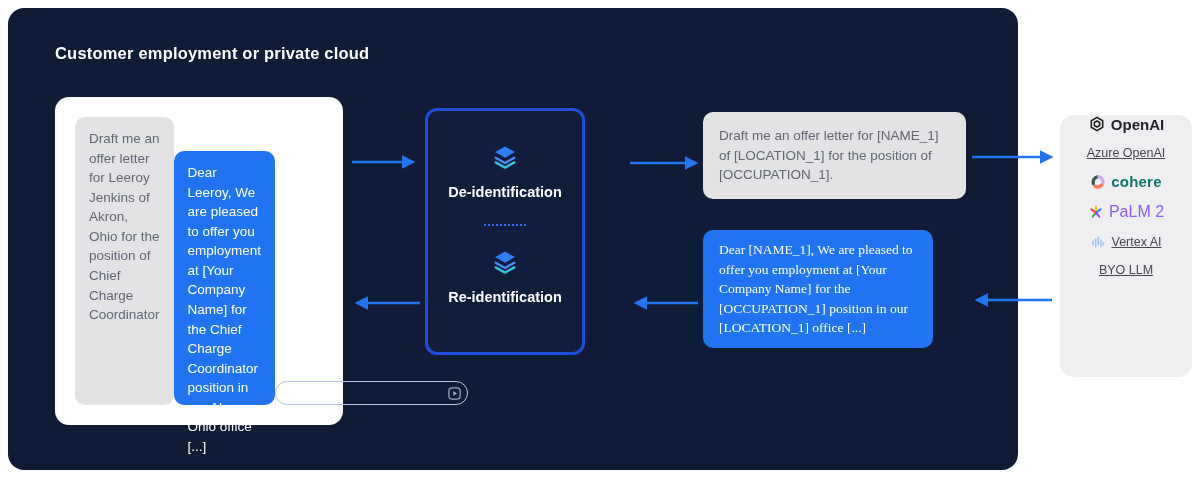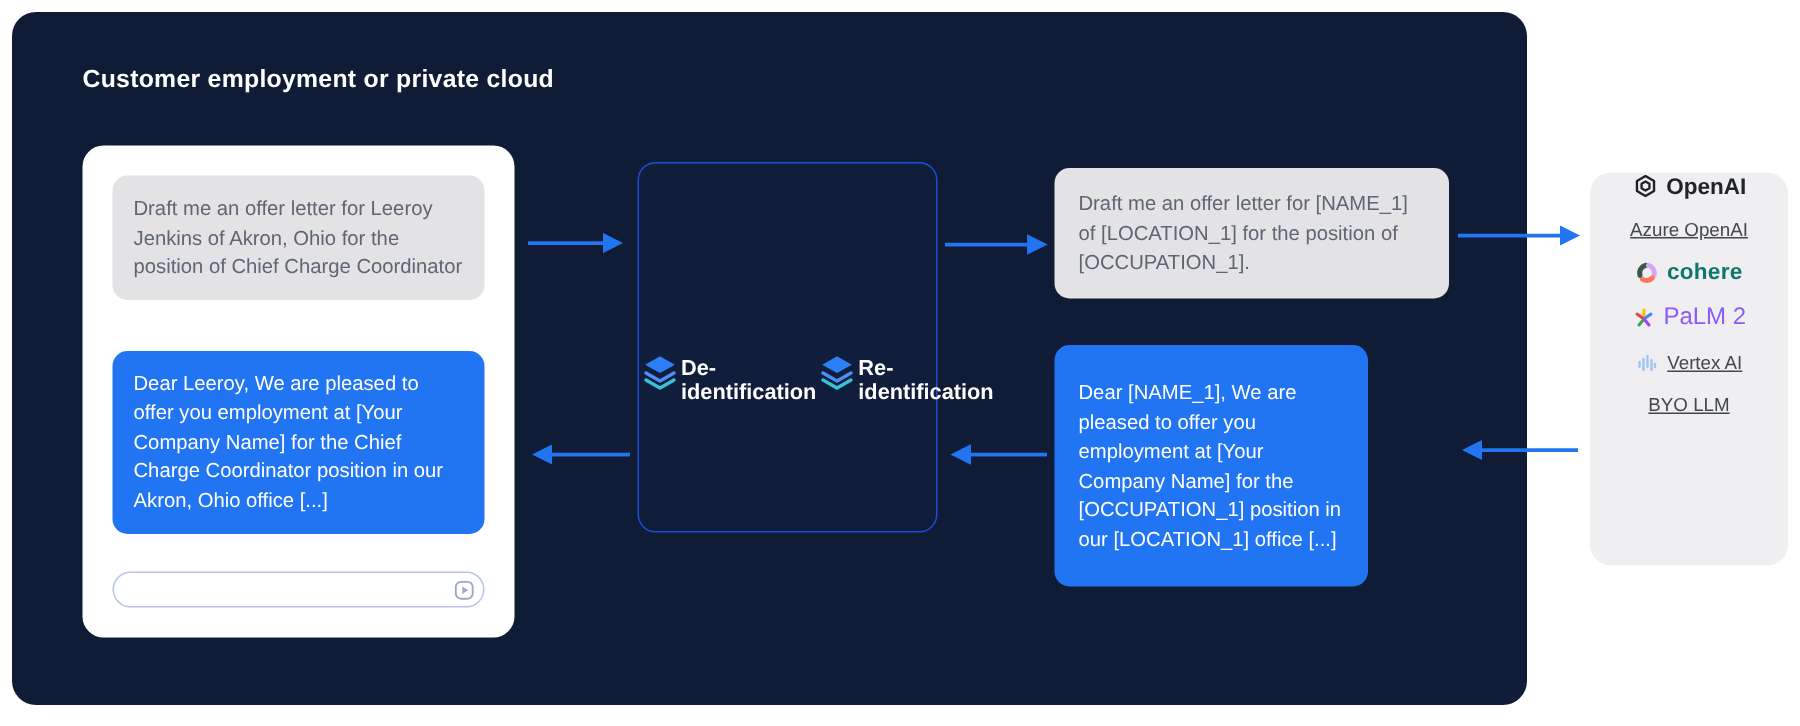--- a/index.html
+++ b/index.html
@@ -17,58 +17,59 @@
   }
   .env-title{
     position:absolute;left:55px;top:44px;
     color:#ffffff;font-size:16.5px;font-weight:700;letter-spacing:.2px;
   }
 
   
   .chat-card{
     position:absolute;left:55px;top:97px;width:288px;height:328px;
     background:#ffffff;border-radius:14px;box-sizing:border-box;
-    padding:20px;display:flex;flex-direction:column;
+    padding:20px;display:flex;flex-direction:row;
   }
   .bubble{
     border-radius:10px;padding:12px 14px;font-size:13.5px;line-height:1.45;
   }
   .bubble.gray{background:#e3e3e6;color:#5f6672;}
   .bubble.blue{background:#2174f2;color:#ffffff;}
   .chat-card .bubble.blue{margin-top:34px;}
   .chat-input{
     margin-top:auto;height:24px;border:1px solid #b7c3e8;border-radius:13px;
     display:flex;align-items:center;box-sizing:border-box;padding:0 5px 0 12px;
   }
   .chat-input input{
     flex:1;border:none;outline:none;background:transparent;font-size:12px;
     font-family:inherit;color:#333;min-width:0;
   }
   .send-btn{display:flex;align-items:center;justify-content:center;cursor:pointer;}
 
   
   .deid-box{
-    position:absolute;left:425px;top:108px;width:200px;height:247px;
-    border:1px solid #1d4ed8;border-radius:12px;box-sizing:border-box;
+    position:absolute;left:425px;top:108px;width:160px;height:247px;
+    border:3px solid #1d4ed8;border-radius:12px;box-sizing:border-box;
     background:rgba(33,116,242,0.04);
-    display:flex;flex-direction:row;align-items:center;padding-top:32px;
+    display:flex;flex-direction:column;align-items:center;padding-top:32px;
   }
   .deid-label{color:#ffffff;font-size:14.5px;font-weight:600;margin-top:13px;}
   .dotted-divider{
     width:42px;border-top:2px dotted #2b6fe8;margin:24px 0 22px 0;height:0;
   }
 
   
   .redacted-user{
     position:absolute;left:703px;top:112px;width:263px;box-sizing:border-box;
     padding:14px 16px;
   }
   .redacted-assistant{
-    position:absolute;left:703px;top:230px;width:209px;box-sizing:border-box;
-    padding:22px 16px;
+    position:absolute;left:703px;top:230px;width:230px;box-sizing:border-box;
+    padding:10px 16px;
+    font-family:Liberation Serif, serif;
   }
 
   
   .llm-panel{
     position:absolute;left:1060px;top:115px;width:132px;height:262px;
     background:#efeff1;border-radius:14px;
     display:flex;flex-direction:column;align-items:center;
     gap:13px;color:#2b2f36;
   }
   .llm-row{display:flex;align-items:center;gap:5px;}

